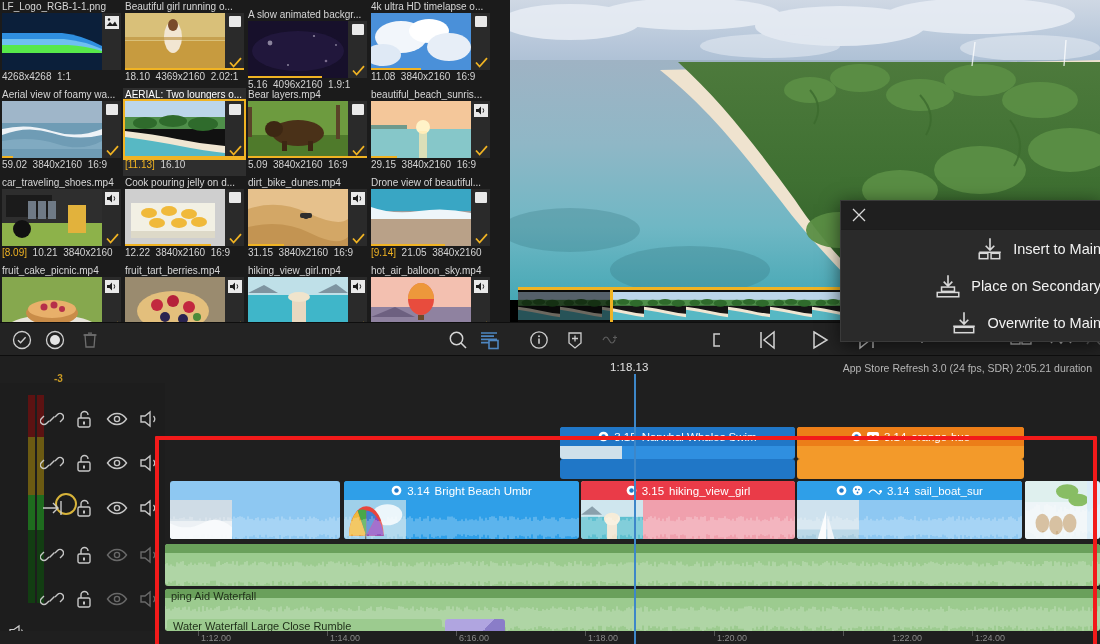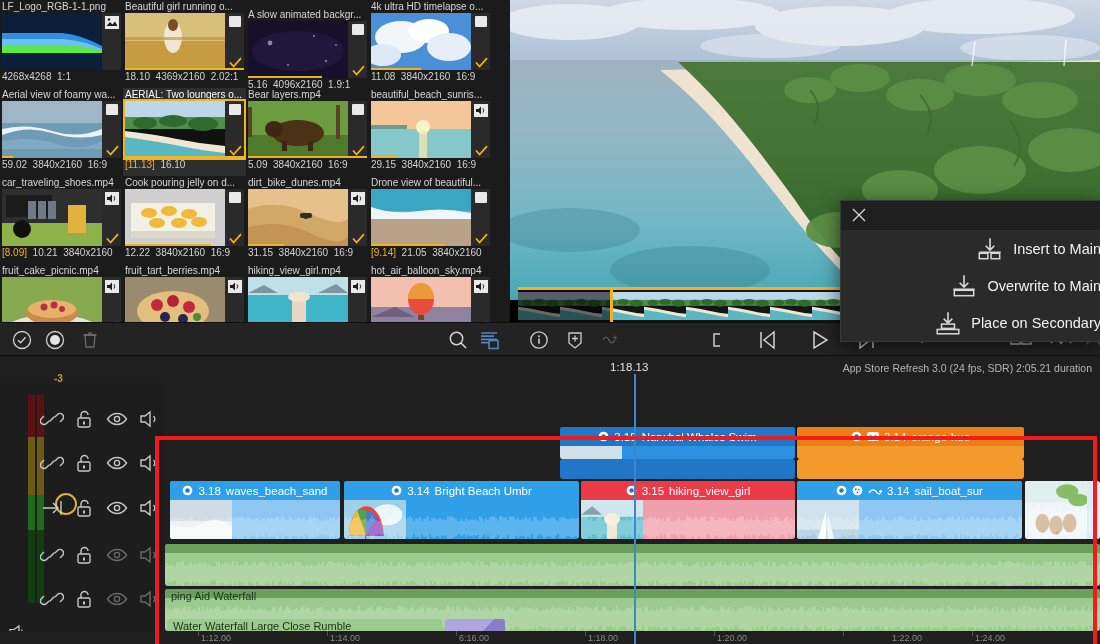--- a/index.html
+++ b/index.html
@@ -898,37 +898,37 @@
         <rect x="14" y="17" width="8" height="5" fill="none" stroke="#d8d8d8" stroke-width="1.4"></rect>
         <path d="M3 16h20" stroke="#d8d8d8" stroke-width="1.4"></path>
           </svg>
       </span>
       <span class="lbl">Insert to Main</span>
     </div>
 
     <div class="ctx-item">
       <span class="ico">
         <svg viewBox="0 0 26 26">
+            <path d="M13 3v9M9 9l4 4 4-4" fill="none" stroke="#d8d8d8" stroke-width="1.5"></path>
+        <rect x="7" y="14" width="12" height="4" fill="none" stroke="#d8d8d8" stroke-width="1.4"></rect>
+        <rect x="3" y="19" width="20" height="4" fill="none" stroke="#d8d8d8" stroke-width="1.4"></rect>
+          </svg>
+      </span>
+      <span class="lbl">Place on Secondary</span>
+    </div>
+
+    <div class="ctx-item">
+      <span class="ico">
+        <svg viewBox="0 0 26 26">
             <path d="M13 3v10M9 10l4 4 4-4" fill="none" stroke="#d8d8d8" stroke-width="1.5"></path>
         <rect x="4" y="17" width="18" height="5" fill="none" stroke="#d8d8d8" stroke-width="1.4"></rect>
         <path d="M3 16h20" stroke="#d8d8d8" stroke-width="1.4"></path>
           </svg>
       </span>
       <span class="lbl">Overwrite to Main</span>
-    </div>
-
-    <div class="ctx-item">
-      <span class="ico">
-        <svg viewBox="0 0 26 26">
-            <path d="M13 3v9M9 9l4 4 4-4" fill="none" stroke="#d8d8d8" stroke-width="1.5"></path>
-        <rect x="7" y="14" width="12" height="4" fill="none" stroke="#d8d8d8" stroke-width="1.4"></rect>
-        <rect x="3" y="19" width="20" height="4" fill="none" stroke="#d8d8d8" stroke-width="1.4"></rect>
-          </svg>
-      </span>
-      <span class="lbl">Place on Secondary</span>
     </div>
   </div>
 
   <div class="timeline">
 
     <div class="tl-ruler">
       <span class="ruler-tc" style="left:610px">1:18.13</span>
       <span class="proj-info">App Store Refresh 3.0 (24 fps, SDR)  2:05.21 duration</span>
       <div class="ph-ruler" style="left:634px"></div>
     </div>
@@ -1138,30 +1138,20 @@
             <div class="body" style="top:19px">
          </div>
           </div>
         </div>
       <div class="track" id="track-secondary-body" style="top:76px;height:20px">
           <div class="clip" style="left: 395px; width: 235px; background: rgb(32, 119, 199);"></div>
           <div class="clip" style="left: 632px; width: 227px; background: rgb(243, 154, 42);"></div>
         </div>
       <div class="track" id="track-main" style="top:98px;height:58px">
           <div class="clip" style="left: 5px; width: 170px; background: rgb(142, 200, 242);">
-            <div class="cliphdr" style="background:#2f9fe8;height:19px">
-           <span class="hdr-ico">
-                <svg width="11" height="11" viewBox="0 0 12 12">
-                  <circle cx="6" cy="6" r="5.3" fill="#fff"></circle>
-                  <circle cx="6" cy="6" r="2.4" fill="#2077c7"></circle>
-                </svg>
-              </span>
-              <span>3.18</span>
-           <span>waves_beach_sand</span>
-            </div>
             <div class="body" style="top:19px">
          <div class="tnail"><svg class="art" viewBox="0 0 100 57" preserveAspectRatio="none" width="62" height="60">
                   <rect width="100" height="57" fill="#e8eef2"></rect>
                   <rect y="0" width="100" height="20" fill="#cfdce6"></rect>
       <path d="M0 22 q26 8 52 0 t48 4 V57 H0z" fill="#f6f9fb"></path>
                 </svg></div>
               <svg class="wave" viewBox="0 0 170 24" preserveAspectRatio="none" width="170" height="24">
           <path d="M0 2.536458333333332 L0 21.463541666666668 M2 3.2578240740740743 L2 20.742175925925928 M4 0.4805787037037028 L4 23.519421296296297 M6 2.921388888888888 L6 21.078611111111112 M8 3.2969212962962953 L8 20.703078703703703 M10 2.3238425925925927 L10 21.67615740740741 M12 2.118819444444444 L12 21.881180555555556 M14 1.398518518518518 L14 22.601481481481482 M16 3.27960648148148 L16 20.72039351851852 M18 3.2787499999999987 L18 20.72125 M20 0.7126157407407412 L20 23.28738425925926 M22 1.0978703703703694 L22 22.90212962962963 M24 4.1511805555555545 L24 19.848819444444445 M26 4.3892129629629615 L26 19.61078703703704 M28 4.328634259259259 L28 19.67136574074074 M30 2.4861111111111107 L30 21.51388888888889 M32 4.778310185185184 L32 19.221689814814816 M34 5.321898148148147 L34 18.678101851851853 M36 1.4335416666666667 L36 22.566458333333333 M38 5.029907407407407 L38 18.970092592592593 M40 1.8276620370370367 L40 22.172337962962963 M42 4.143472222222222 L42 19.856527777777778 M44 2.894004629629629 L44 21.105995370370373 M46 2.3959259259259262 L46 21.604074074074074 M48 2.965902777777778 L48 21.034097222222222 M50 1.5206018518518505 L50 22.47939814814815 M52 4.776689814814815 L52 19.223310185185184 M54 1.0508333333333333 L54 22.949166666666667 M56 4.059699074074073 L56 19.940300925925925 M58 1.3199537037037032 L58 22.680046296296297 M60 1.5482638888888864 L60 22.451736111111114 M62 2.8612962962962953 L62 21.138703703703705 M64 0.5757175925925928 L64 23.424282407407407 M66 2.2081944444444446 L66 21.791805555555555 M68 1.075393518518517 L68 22.924606481481483 M70 0.29398148148148096 L70 23.70601851851852 M72 0.7806249999999988 L72 23.219375 M74 1.8519907407407405 L74 22.14800925925926 M76 3.62474537037037 L76 20.37525462962963 M78 0.4155555555555548 L78 23.584444444444443 M80 2.9410879629629623 L80 21.05891203703704 M82 2.918009259259259 L82 21.081990740740743 M84 4.262986111111111 L84 19.73701388888889 M86 2.092685185185184 L86 21.907314814814818 M88 1.323773148148149 L88 22.67622685185185 M90 4.672916666666666 L90 19.327083333333334 M92 2.456782407407406 L92 21.543217592592594 M94 1.9920370370370364 L94 22.007962962962964 M96 4.795347222222222 L96 19.204652777777778 M98 1.7833796296296285 L98 22.21662037037037 M100 2.672800925925925 L100 21.327199074074073 M102 2.3802777777777777 L102 21.619722222222222 M104 3.2224768518518516 L104 20.77752314814815 M106 1.1160648148148127 L106 22.883935185185187 M108 0.5777083333333319 L108 23.422291666666666 M110 4.524074074074074 L110 19.475925925925928 M112 0.47182870370370367 L112 23.528171296296296 M114 2.537638888888889 L114 21.46236111111111 M116 3.4381712962962965 L116 20.561828703703704 M118 3.890092592592593 L118 20.109907407407405 M120 0.610069444444445 L120 23.389930555555555 M122 3.1147685185185168 L122 20.885231481481483 M124 3.7208564814814817 L124 20.279143518518516 M126 3.344999999999999 L126 20.655 M128 1.30386574074074 L128 22.69613425925926 M130 3.1141203703703706 L130 20.885879629629628 M132 3.0924305555555556 L132 20.907569444444444 M134 1.1554629629629627 L134 22.844537037037036 M136 5.219884259259258 L136 18.78011574074074 M138 3.00236111111111 L138 20.99763888888889 M140 0.4195601851851851 L140 23.580439814814817 M142 2.3881481481481472 L142 21.611851851851853 M144 0.8247916666666661 L144 23.175208333333334 M146 2.2461574074074075 L146 21.75384259259259 M148 3.168912037037037 L148 20.83108796296296 M150 5.109722222222221 L150 18.89027777777778 M152 4.385254629629628 L152 19.614745370370372 M154 5.312175925925926 L154 18.687824074074072 M156 2.8071527777777767 L156 21.192847222222223 M158 4.586851851851851 L158 19.41314814814815 M160 1.1679398148148152 L160 22.832060185185185 M162 2.467083333333333 L162 21.532916666666665 M164 0.600949074074073 L164 23.399050925925927 M166 4.686203703703703 L166 19.313796296296296 M168 1.839513888888888 L168 22.160486111111112 M170 0.9775462962962962 L170 23.022453703703704 " stroke="rgba(255,255,255,.45)" stroke-width="1"></path>
               </svg>
             </div>

